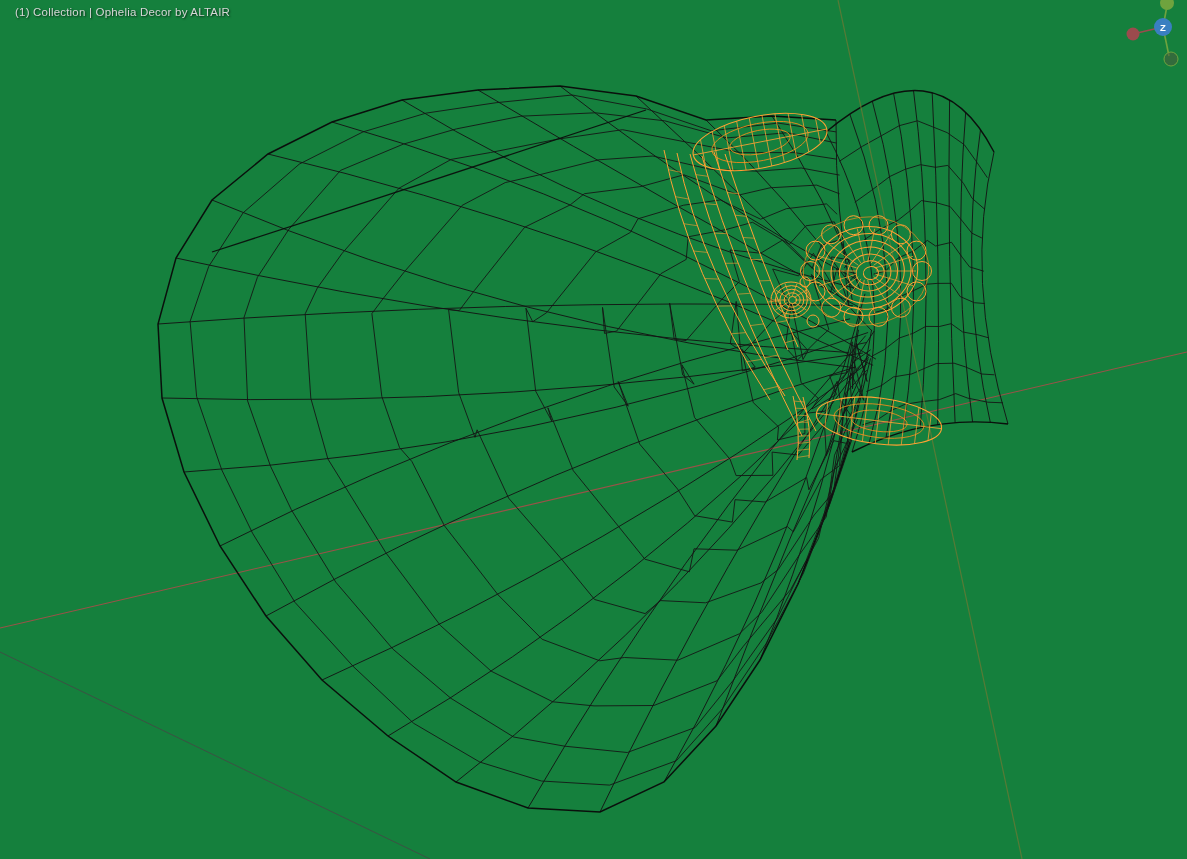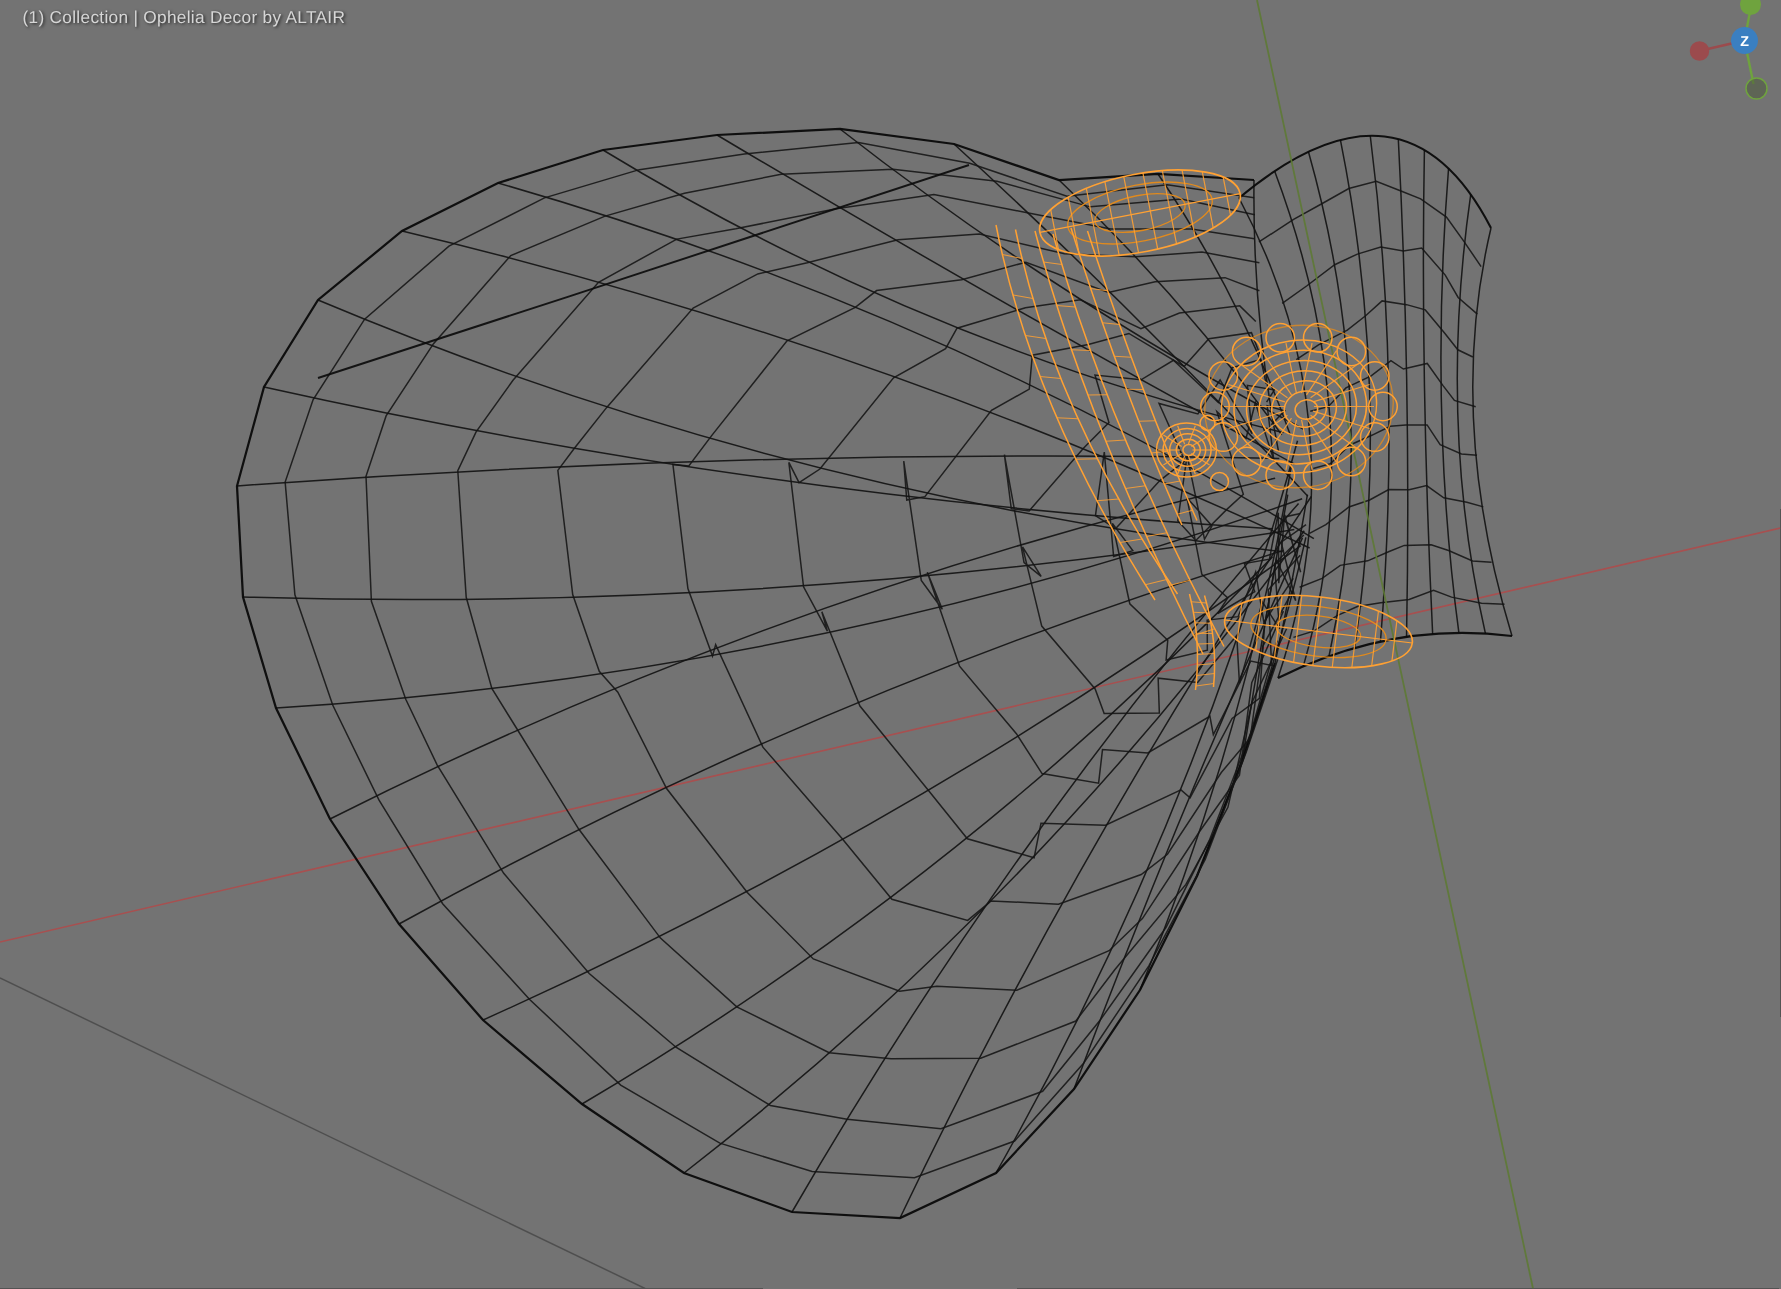--- a/index.html
+++ b/index.html
@@ -16,21 +16,21 @@
   .gizmo .zlabel{
     fill:#ffffff;font-size:9.5px;font-weight:bold;
     font-family:"Liberation Sans",sans-serif;text-anchor:middle;
     user-select:none;
   }
   .ball-neg{fill:#4d5a3c;fill-opacity:.55;}
 </style>
 </head>
 <body style="background: rgb(60, 60, 60);">
 
-<div class="viewport" style="background: #737373;">
+<div class="viewport" style="background: #15803d;">
 
   <svg id="scene" width="1187" height="859" viewBox="0 0 1187 859">
     <g id="axes">
         <line x1="0" y1="652" x2="430" y2="859" stroke="#464646" stroke-width="1" opacity="0.8"></line>
         <line x1="0" y1="628" x2="1187" y2="352" stroke="#b14a4a" stroke-width="1.1" opacity="0.85"></line>
       </g>
     <g id="mesh">
         <path d="M852.4,301.3 Q834.9,211.5 836,120" fill="none" stroke="#141414" stroke-width="1" opacity="0.92"></path>
         <path d="M860.1,289.6 Q827.0,197.2 772,116" fill="none" stroke="#141414" stroke-width="1" opacity="0.92"></path>
         <path d="M854.5,289.9 Q788.4,197.8 706,120" fill="none" stroke="#141414" stroke-width="1" opacity="0.92"></path>

